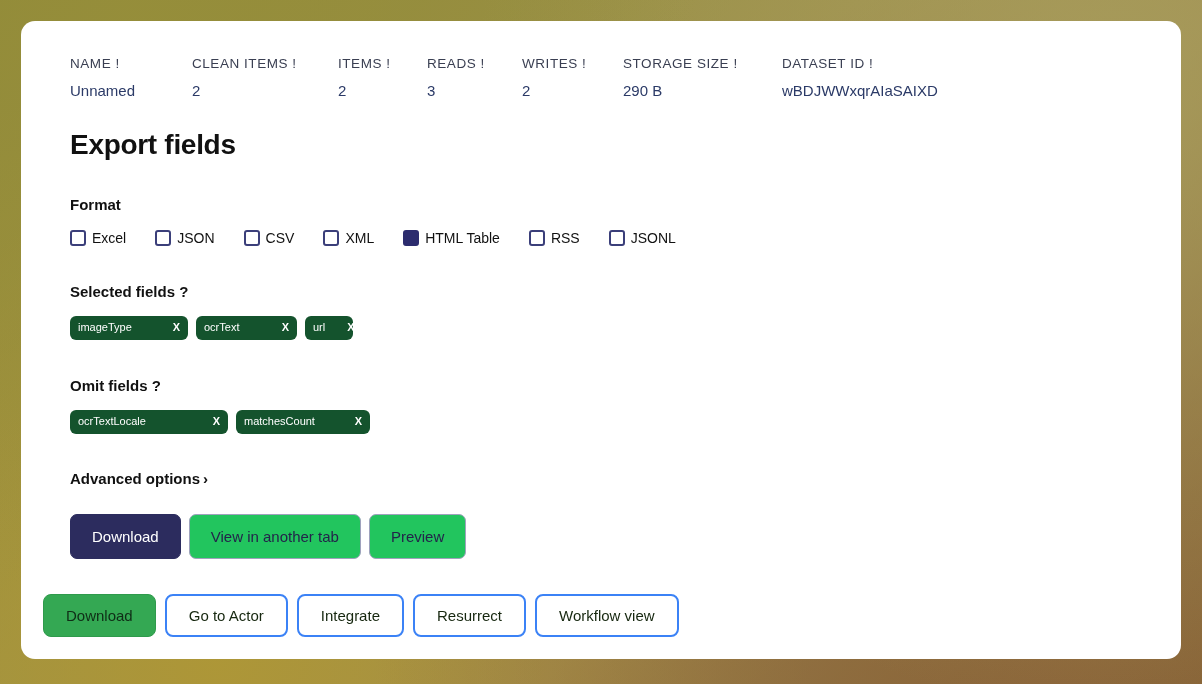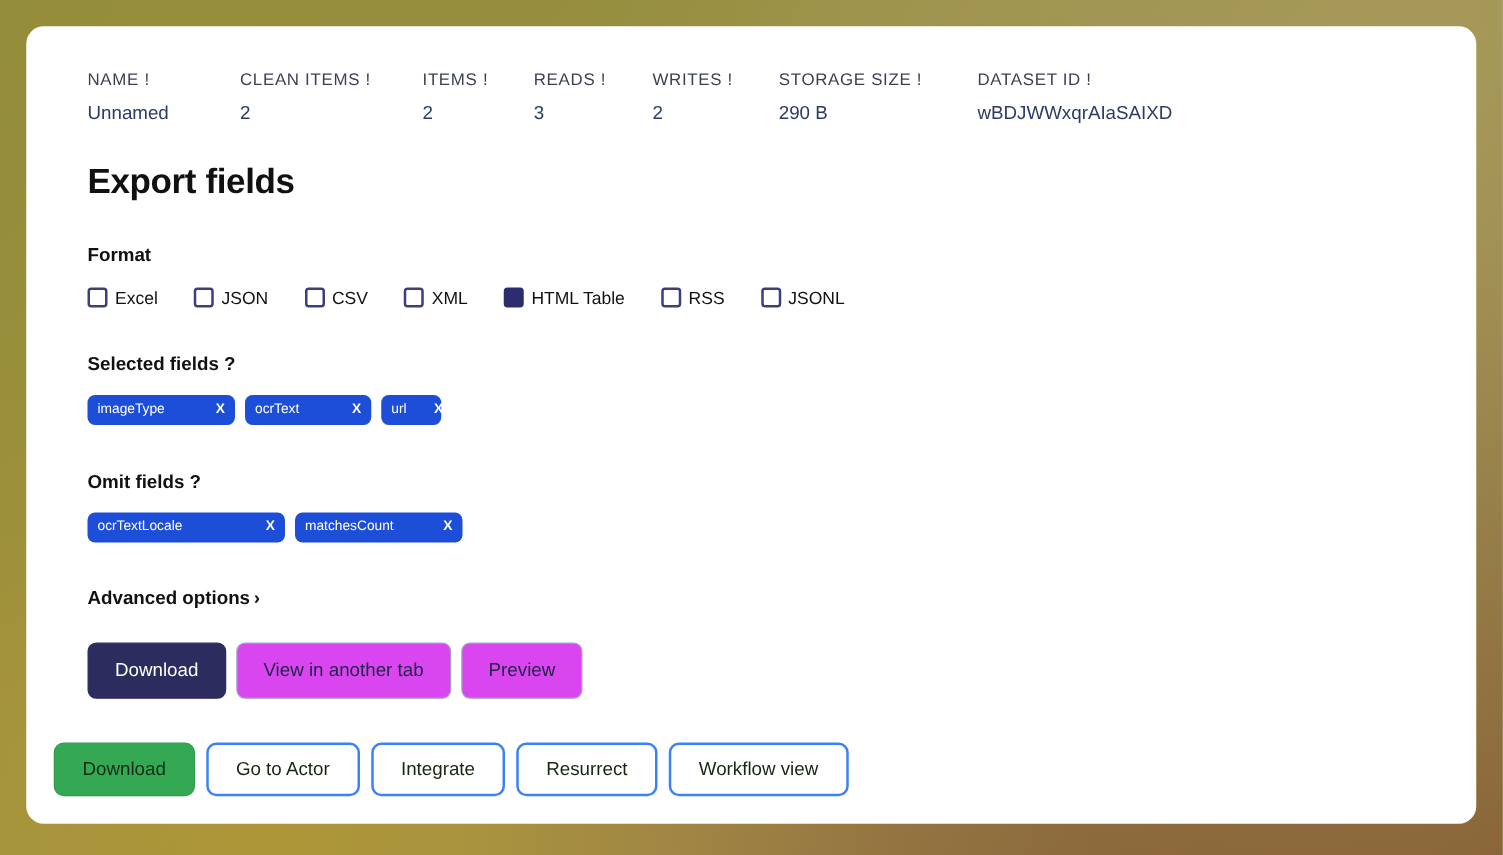--- a/index.html
+++ b/index.html
@@ -120,21 +120,21 @@
   
   .tag-row {
     display: flex;
     align-items: center;
     margin: 17px 0 0 49px;
   }
   .tag {
     display: flex;
     align-items: center;
     justify-content: space-between;
-    background: #1d4ed8;
+    background: #14532d;
     color: #ffffff;
     border-radius: 6px;
     height: 24px;
     padding: 0 8px 0 8px;
     margin-right: 8px;
     cursor: pointer;
   }
   .tag-text {
     font-size: 11px;
     line-height: 1;
@@ -177,21 +177,21 @@
     margin-right: 8px;
     cursor: pointer;
     white-space: nowrap;
   }
   .btn-primary {
     background: #2c2c5e;
     color: #ffffff;
     border: 1px solid #2c2c5e;
   }
   .btn-outline {
-    background: #d946ef;
+    background: #22c55e;
     color: #23244a;
     border: 1px solid #9fa2bd;
   }
 
   
   .footer-row {
     display: flex;
     align-items: center;
     position: absolute;
     left: 22px;

